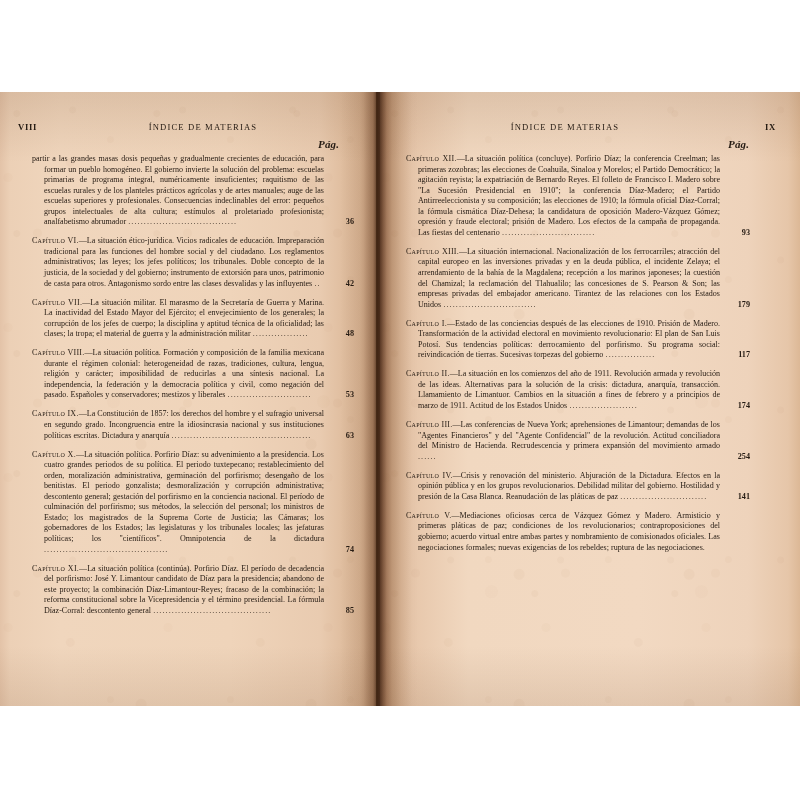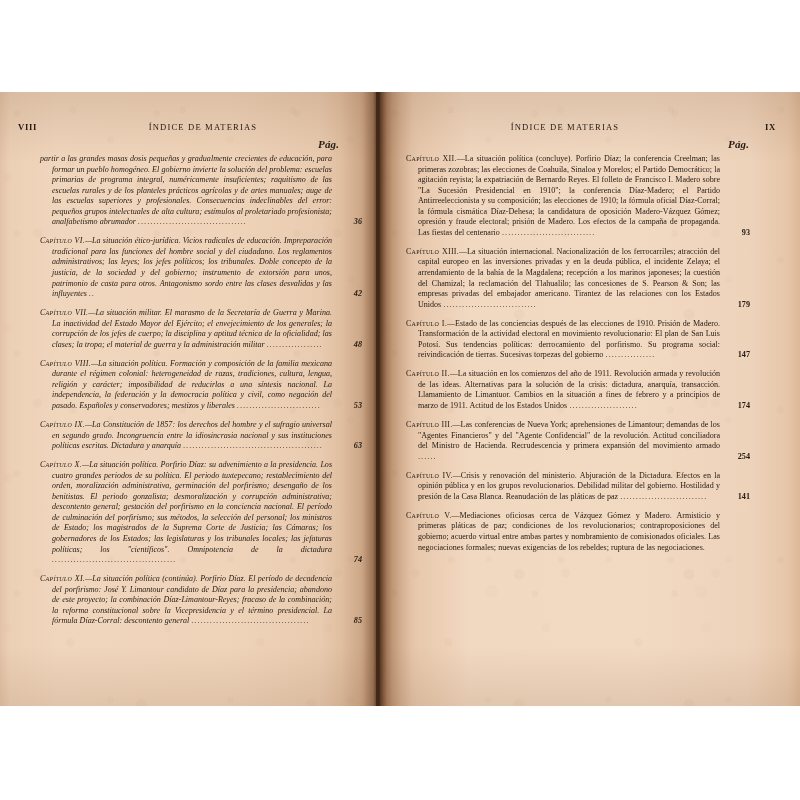--- a/index.html
+++ b/index.html
@@ -165,21 +165,21 @@
     font-size: 11px;
     letter-spacing: .2px;
   }
   #left-pag  { left: 318px; }
   #right-pag { left: 350px; }
 
   .col {
     position: absolute;
     top: 62px;
   }
-  #left-col  { left: 40px;  width: 322px; font-style: italic; }
+  #left-col  { left: 32px;  width: 322px; }
   #right-col { left: 28px;  width: 344px; }
 
   .entry {
     position: relative;
     margin-bottom: 8.5px;
     font-size: 8.05px;
     line-height: 10.55px;
     text-align: justify;
     text-justify: inter-word;
     padding-left: 12px;
@@ -304,21 +304,21 @@
         </div>
 
         <div class="entry">
           <span class="body"><span class="chap">Capítulo XIII.</span><span>—La situación internacional. Nacionalización de los ferrocarriles; atracción del capital europeo en las inversiones privadas y en la deuda pública, el incidente Zelaya; el arrendamiento de la bahía de la Magdalena; recepción a los marinos japoneses; la cuestión del Chamizal; la reclamación del Tlahualilo; las concesiones de S. Pearson &amp; Son; las empresas privadas del embajador americano. Tirantez de las relaciones con los Estados Unidos</span> <span class="dots">..............................</span></span>
           <span class="folio">179</span>
         </div>
 
 
         <div class="entry">
           <span class="body"><span class="chap">Capítulo I.</span><span>—Estado de las conciencias después de las elecciones de 1910. Prisión de Madero. Transformación de la actividad electoral en movimiento revolucionario: El plan de San Luis Potosí. Sus tendencias políticas: derrocamiento del porfirismo. Su programa social: reivindicación de tierras. Sucesivas torpezas del gobierno</span> <span class="dots">................</span></span>
-          <span class="folio">147</span>
+          <span class="folio">117</span>
         </div>
 
         <div class="entry">
           <span class="body"><span class="chap">Capítulo II.</span><span>—La situación en los comienzos del año de 1911. Revolución armada y revolución de las ideas. Alternativas para la solución de la crisis: dictadura, anarquía, transacción. Llamamiento de Limantuor. Cambios en la situación a fines de febrero y a principios de marzo de 1911. Actitud de los Estados Unidos</span> <span class="dots">......................</span></span>
           <span class="folio">174</span>
         </div>
 
         <div class="entry">
           <span class="body"><span class="chap">Capítulo III.</span><span>—Las conferencias de Nueva York; aprehensiones de Limantour; demandas de los "Agentes Financieros" y del "Agente Confidencial" de la revolución. Actitud conciliadora del Ministro de Hacienda. Recrudescencia y primera expansión del movimiento armado</span> <span class="dots">......</span></span>
           <span class="folio">254</span>

